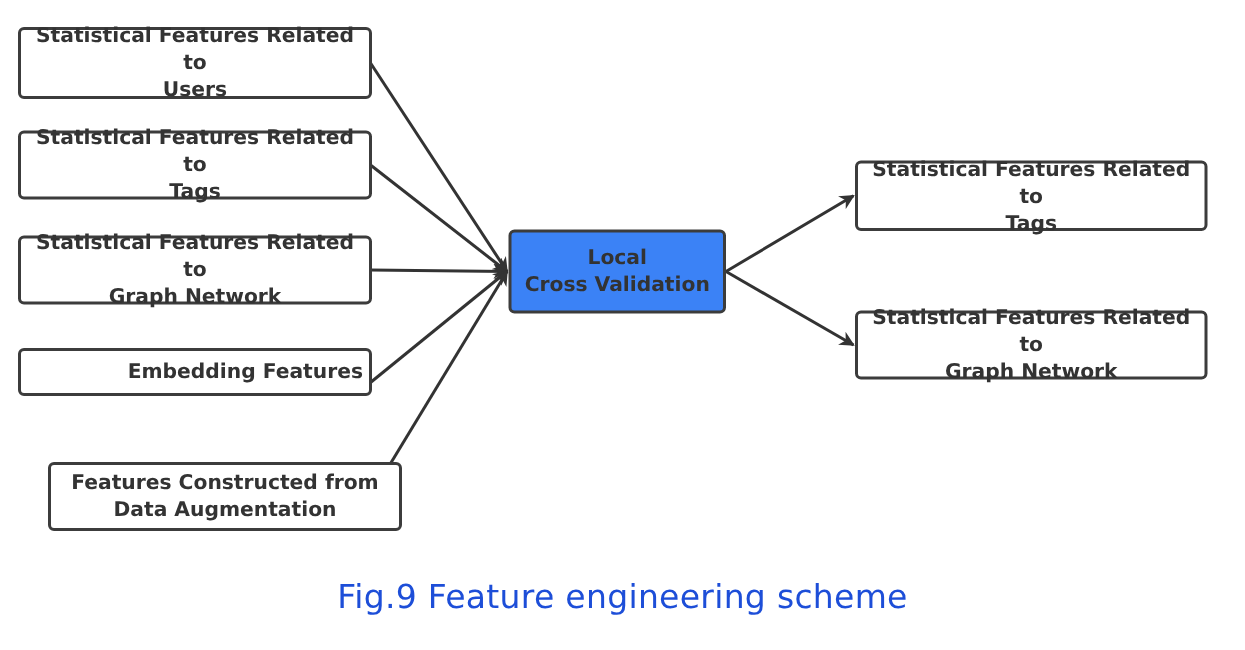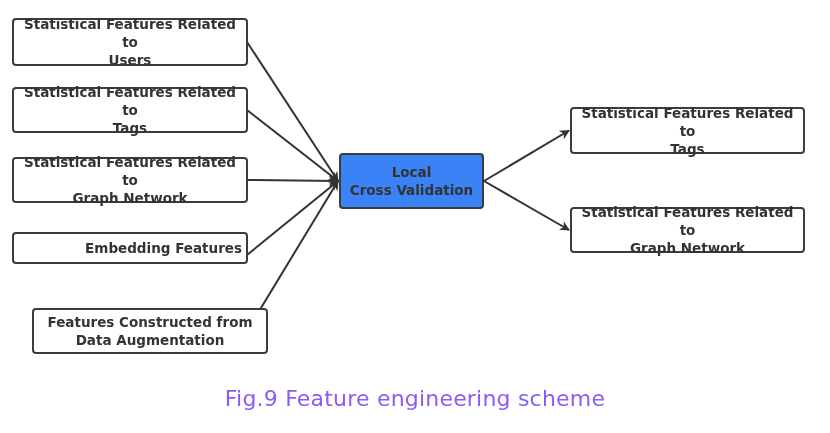--- a/index.html
+++ b/index.html
@@ -56,21 +56,21 @@
     #n-center { left: 339px; top: 153px; width: 145px; height: 56px; }
     #n-right-1 { left: 570px; top: 107px; width: 235px; height: 47px; }
     #n-right-2 { left: 570px; top: 207px; width: 235px; height: 46px; }
     .caption {
       position: absolute;
       left: 0;
       top: 386px;
       width: 830px;
       text-align: center;
       font-size: 22px;
-      color: #8b5cf6;
+      color: #1d4ed8;
       font-weight: normal;
       letter-spacing: 0.2px;
     }
   </style>
 </head>
 <body>
 
 <div class="canvas">
   <svg class="edges" viewBox="0 0 830 433">
     <defs>

